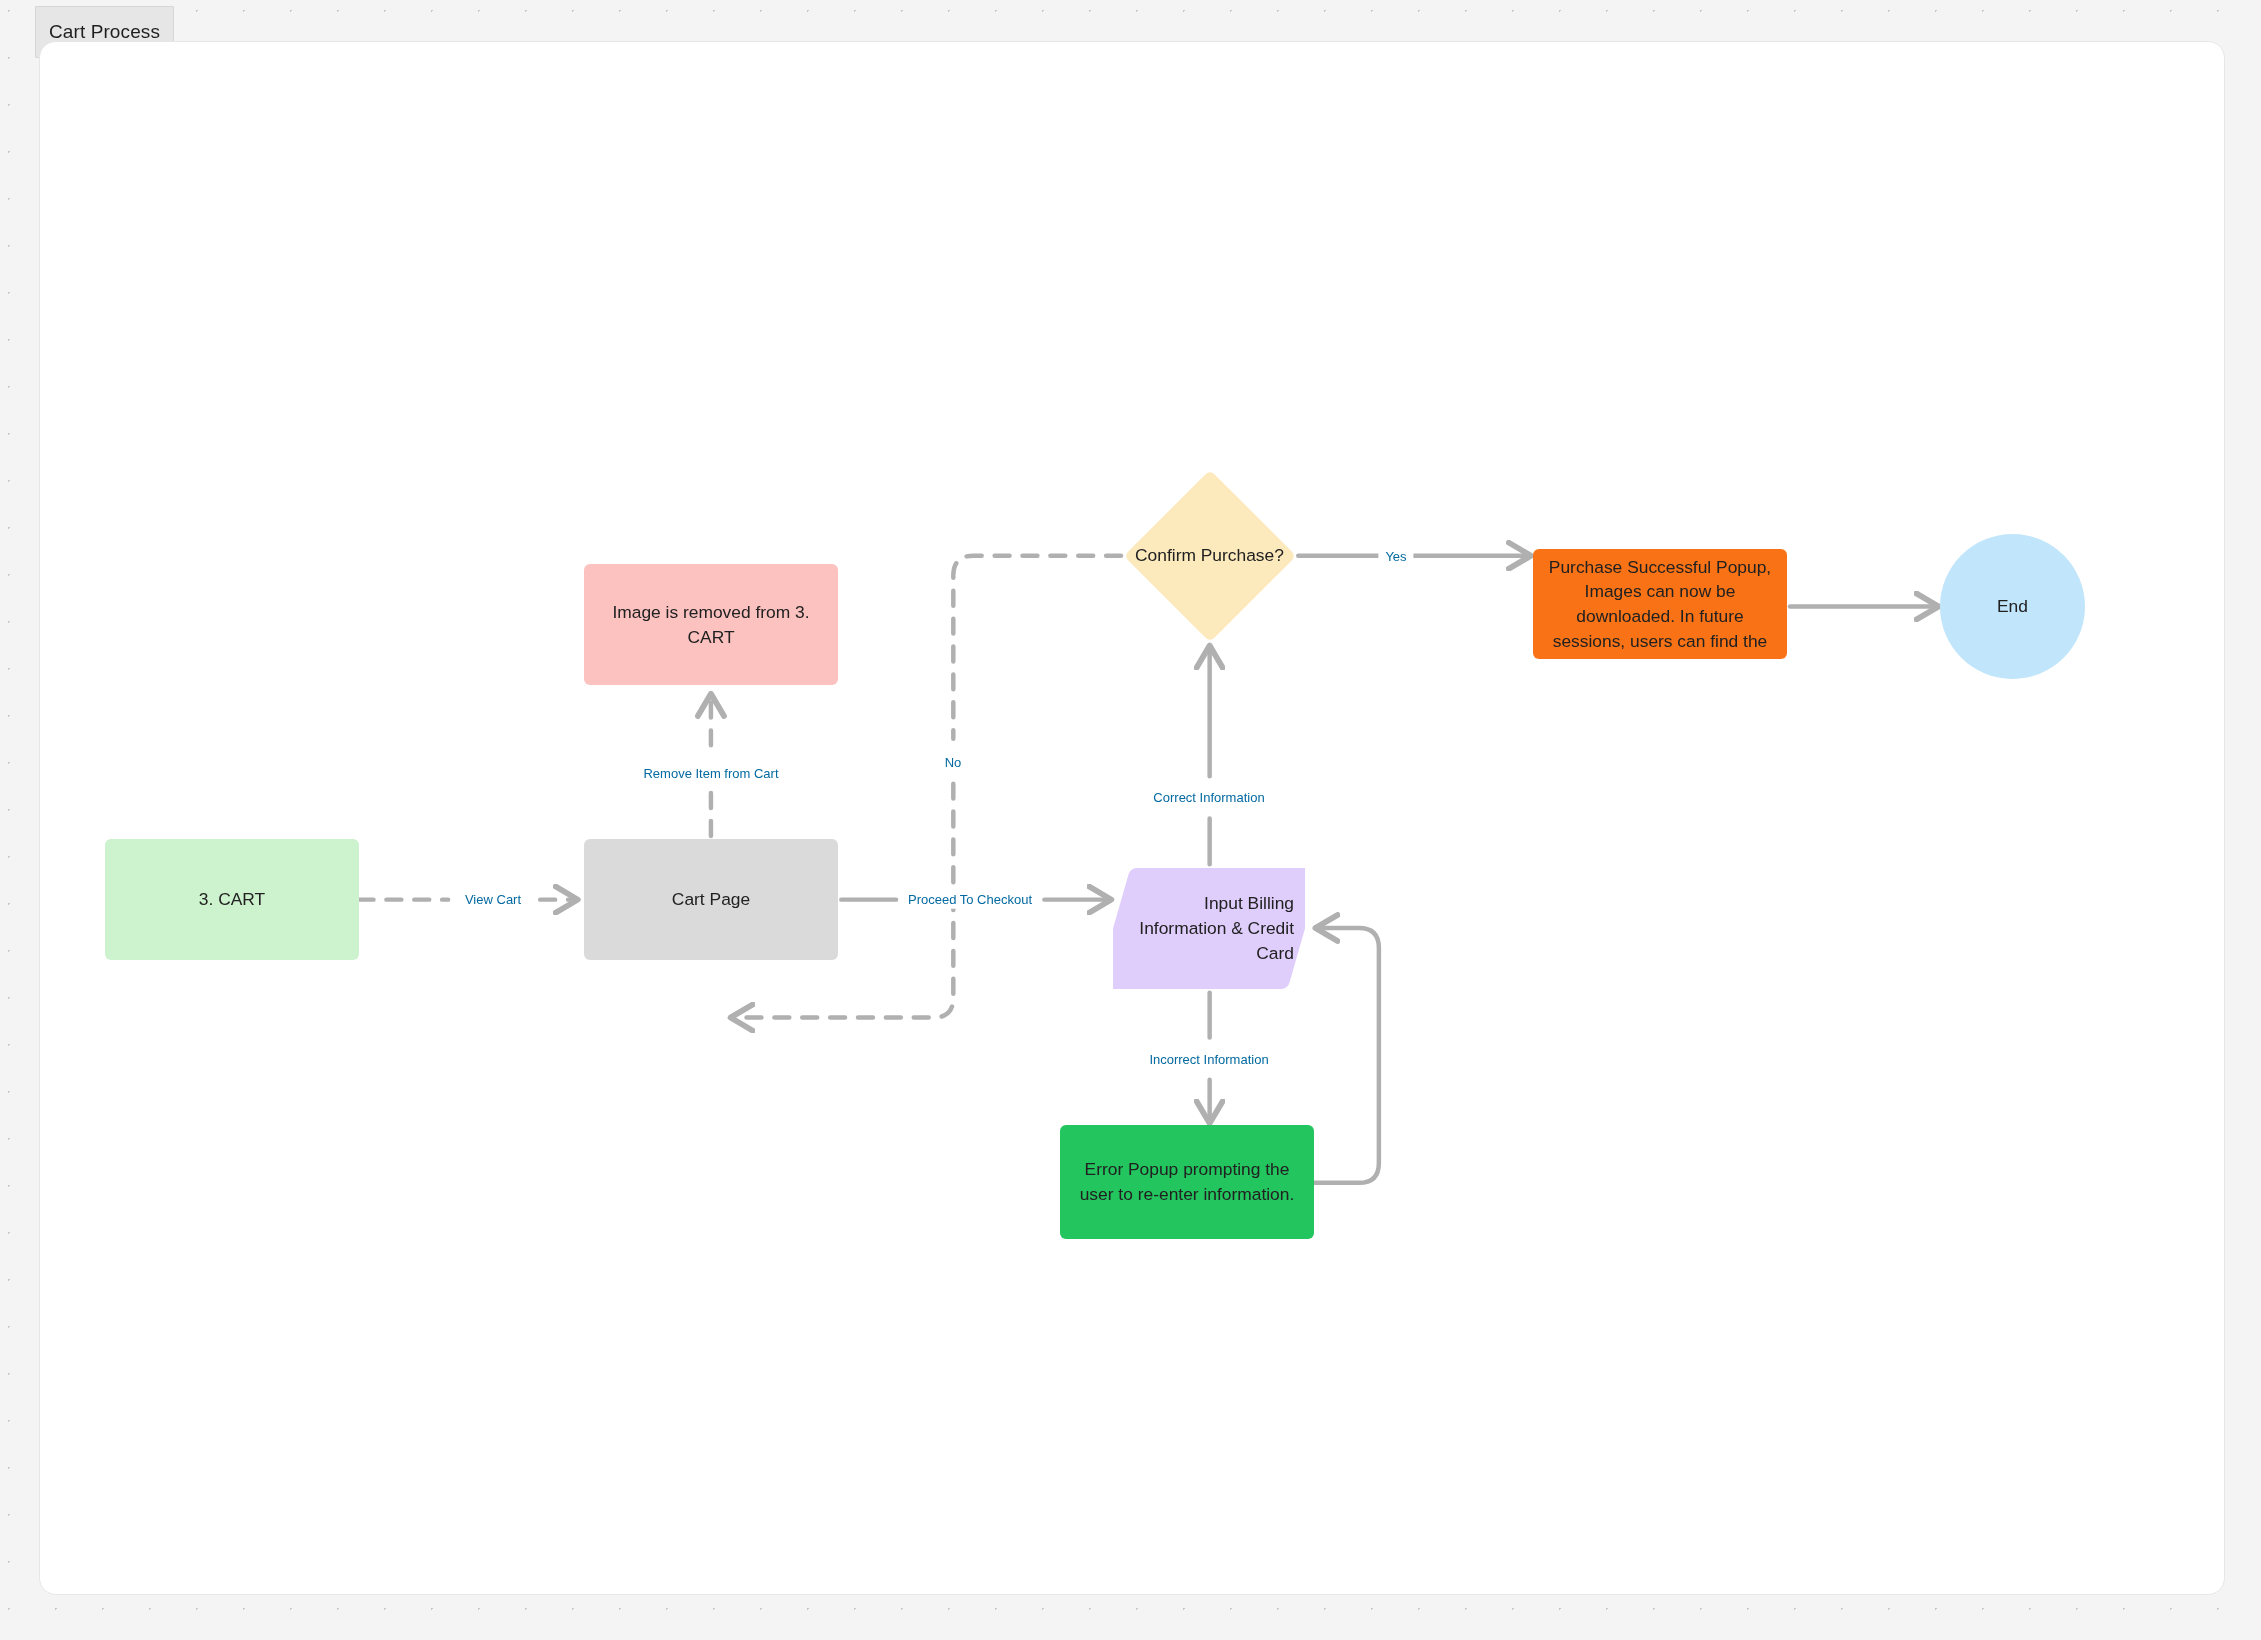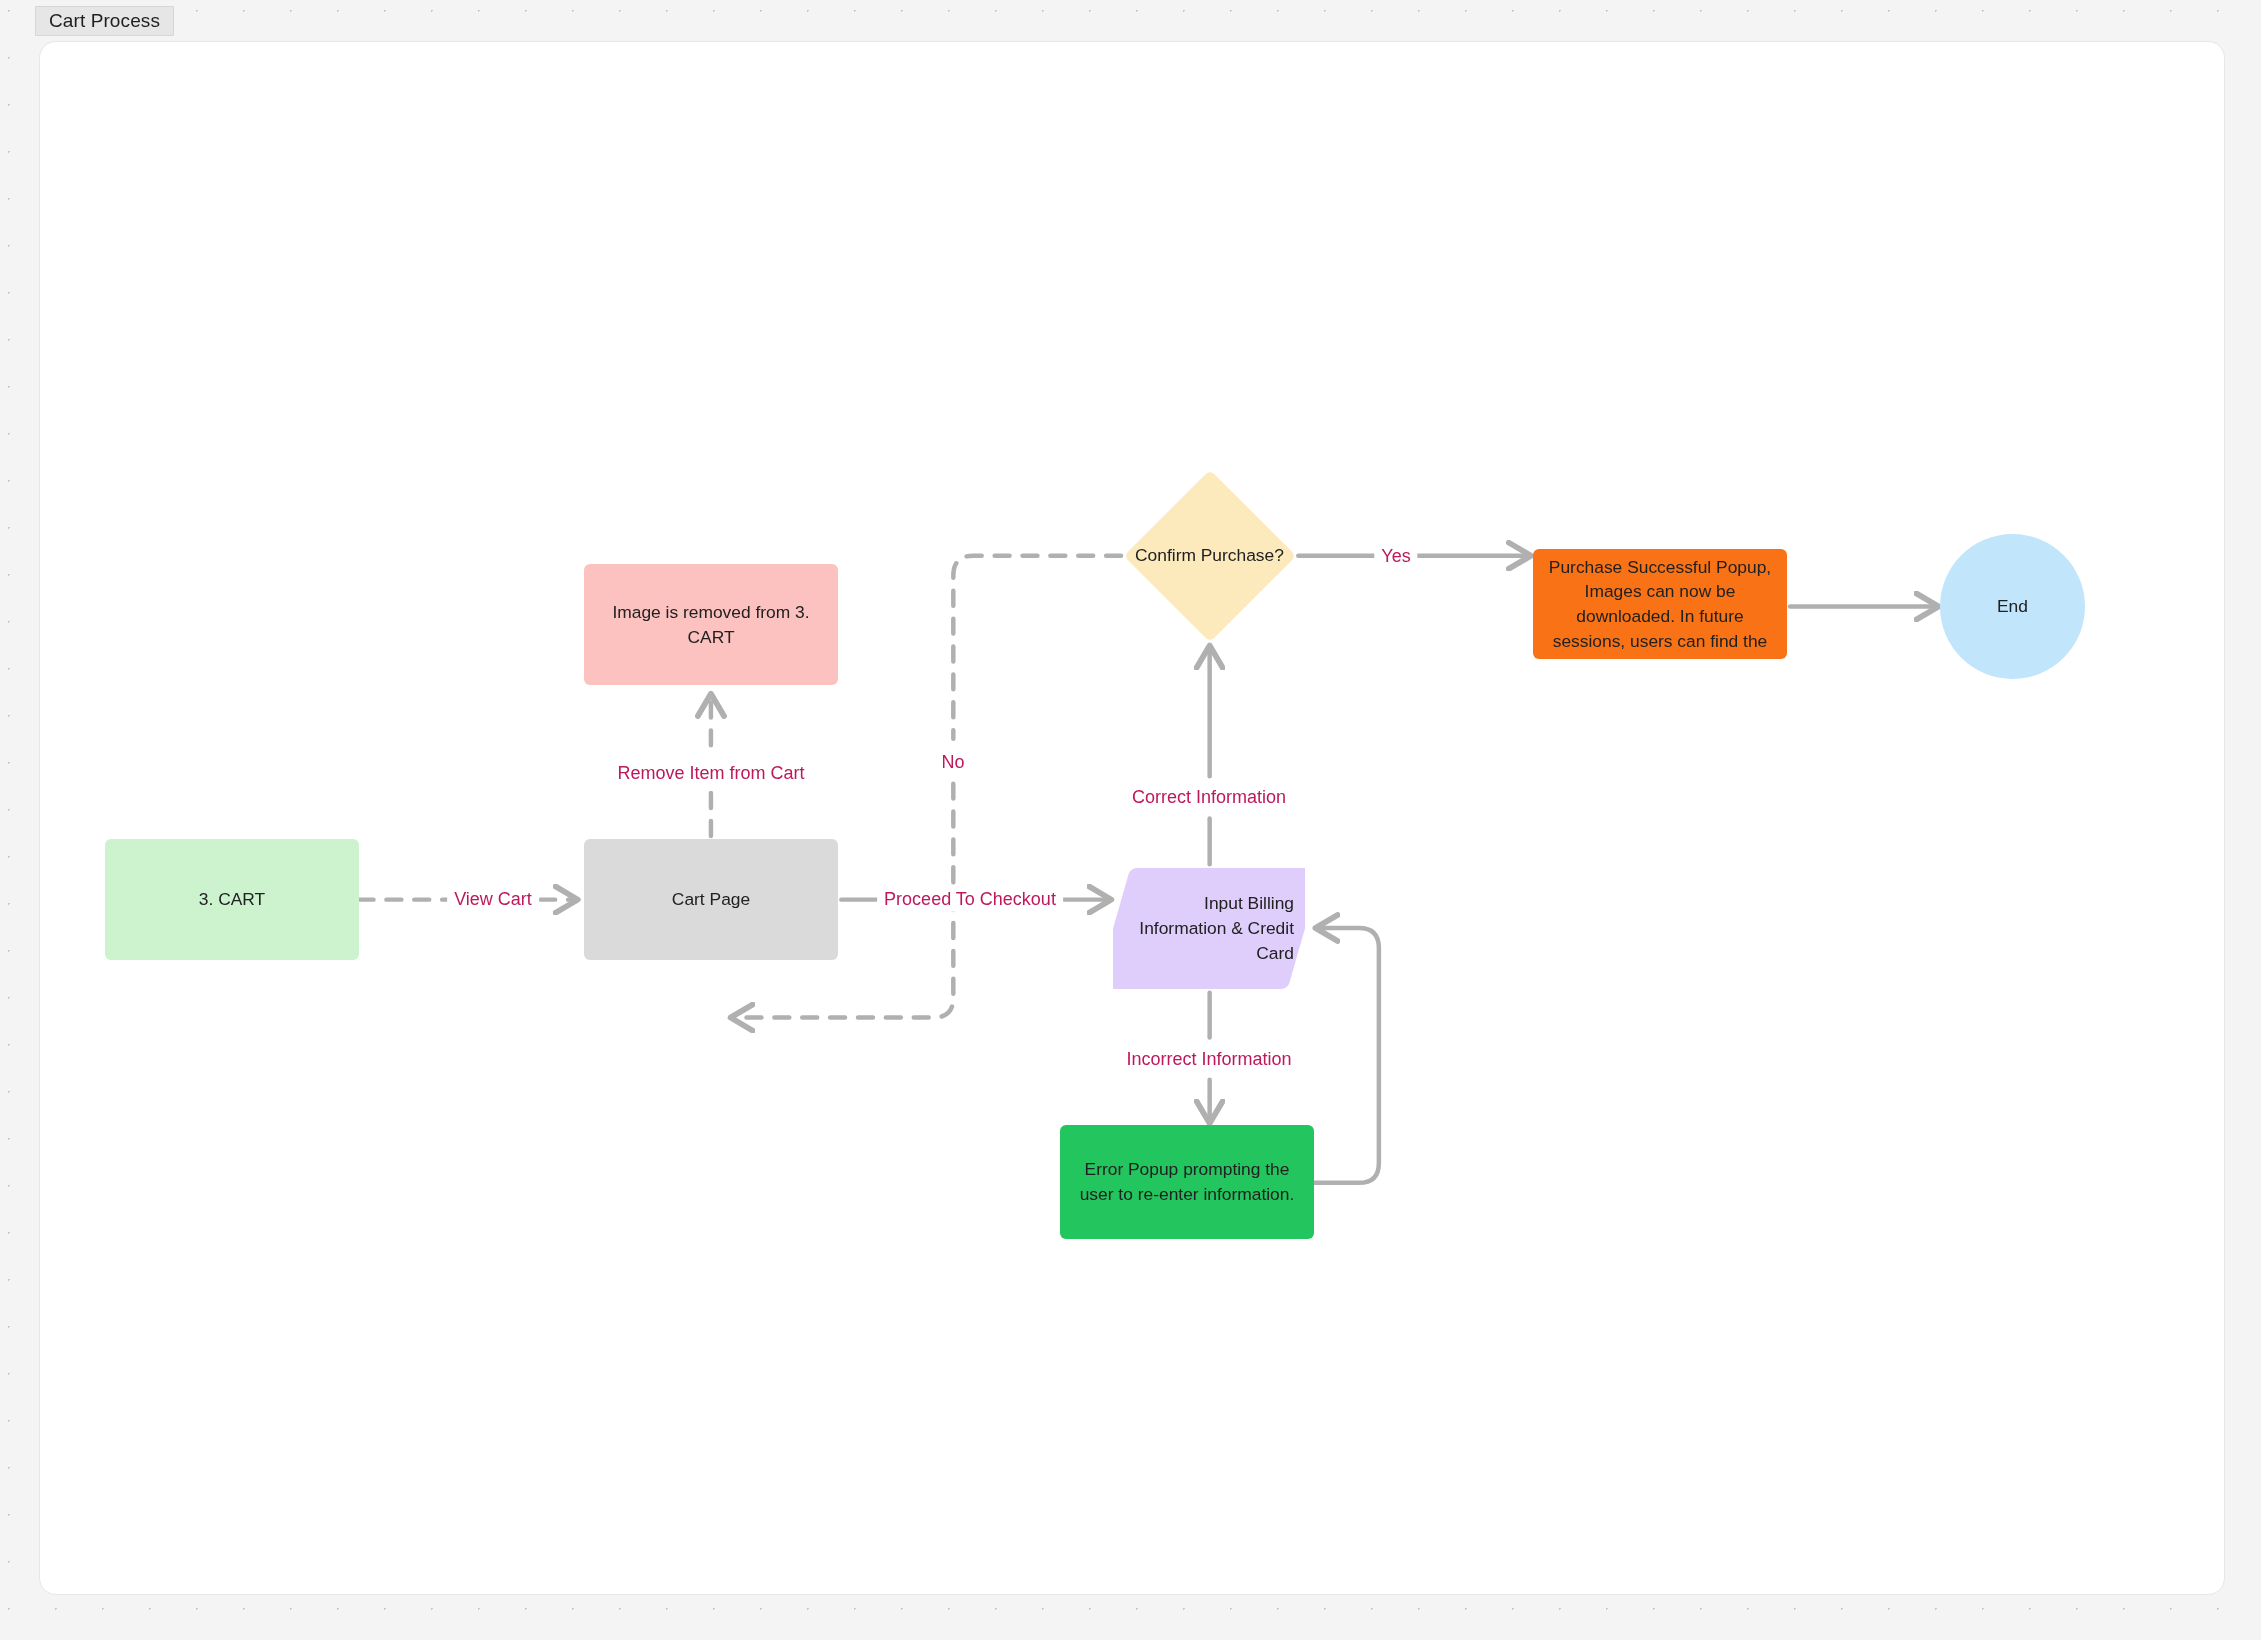--- a/index.html
+++ b/index.html
@@ -19,21 +19,21 @@
     background-size: 47px 47px;
     background-position: 8px 10px;
   }
 
   
   #title-tab {
     position: absolute;
     left: 35px;
     top: 6px;
     height: 28px;
-    padding: 0 13px;
+    padding: 11px 13px;
     display: flex;
     align-items: center;
     background: #e6e6e6;
     border: 0.5px solid #d6d6d6;
     border-radius: 1px;
     font-size: 19px;
     color: #1f1f1f;
     letter-spacing: 0.1px;
     white-space: nowrap;
   }
@@ -132,22 +132,22 @@
   
   #node-end {
     left: 1900px; top: 492px; width: 145px; height: 145px;
     background: #c1e5fb;
     border-radius: 50%;
   }
 
   
   .edge-label {
     position: absolute;
-    font-size: 18px;
-    color: #be185d;
+    font-size: 13px;
+    color: #0369a1;
     white-space: nowrap;
     background: #ffffff;
     padding: 1.5px 7px;
     transform: translate(-50%, -50%);
     line-height: 1.2;
   }
 </style>
 </head>
 <body>
 

